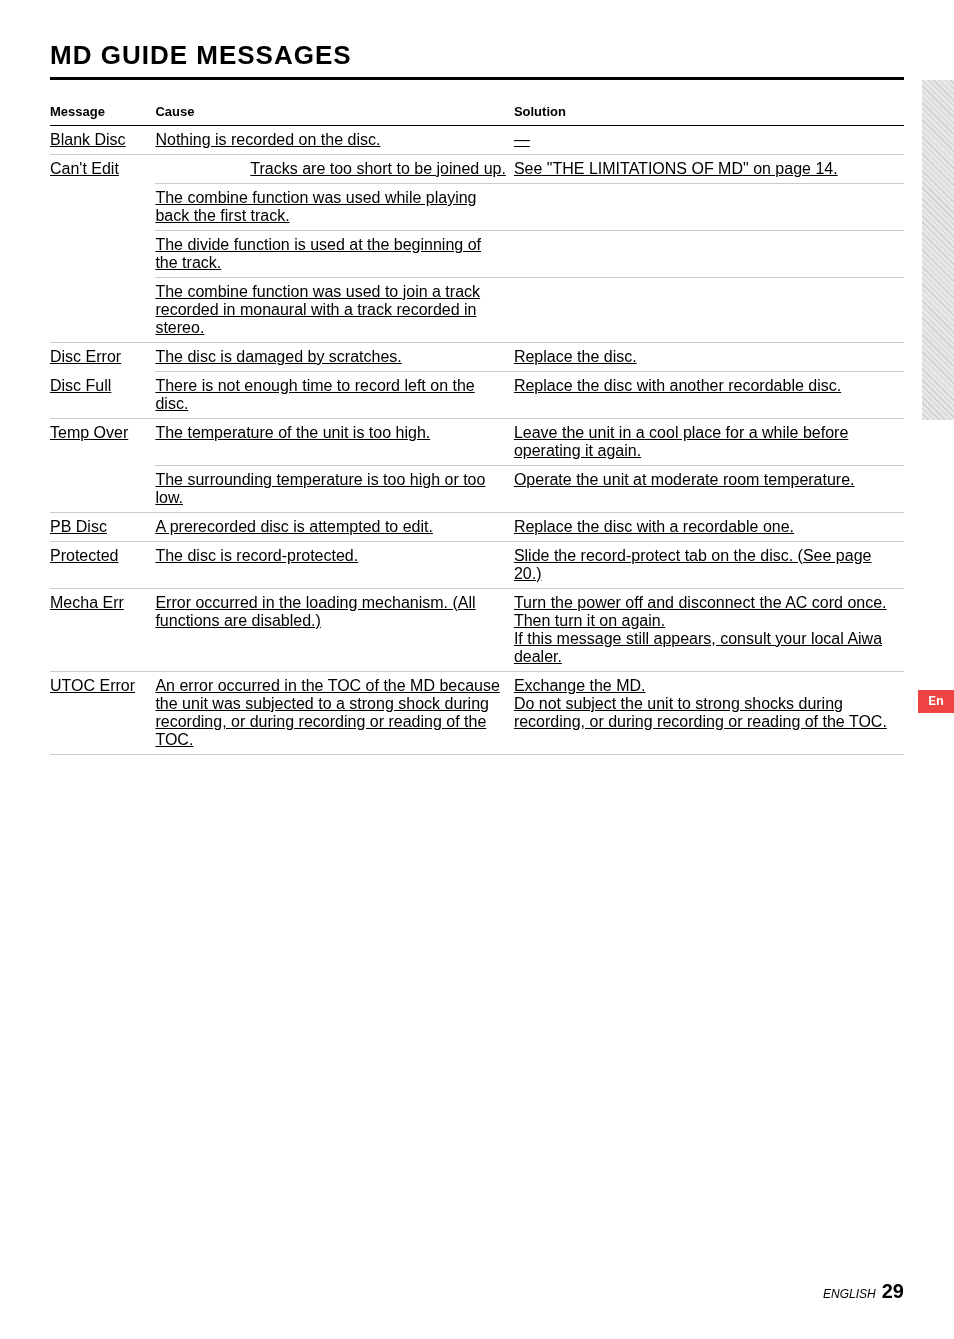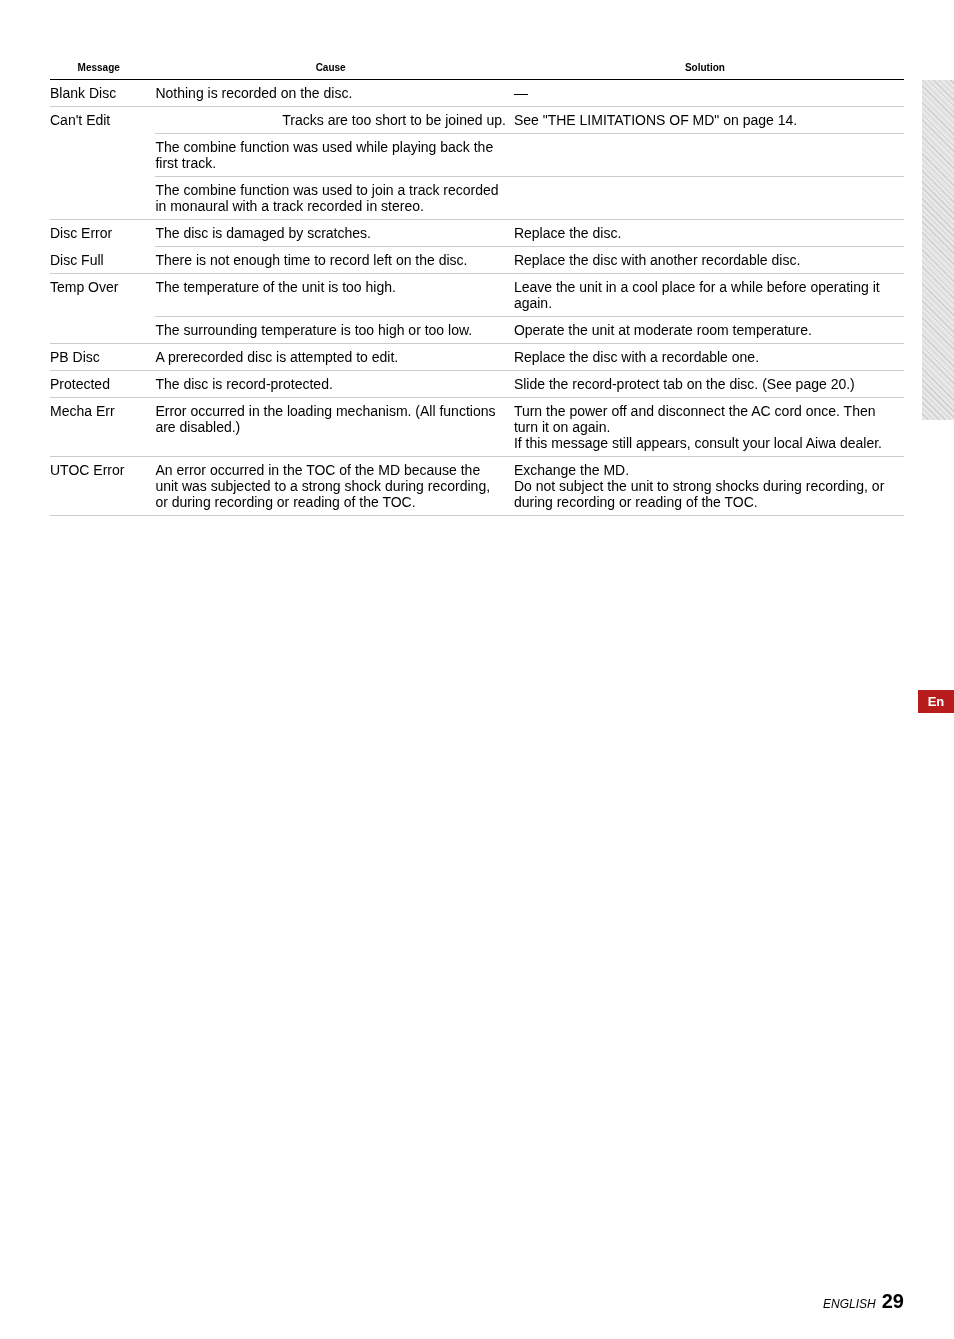--- a/index.html
+++ b/index.html
@@ -36,32 +36,33 @@
     }
 
     .main-table {
       width: 100%;
       border-collapse: collapse;
       margin-top: 18px;
     }
 
     .main-table th {
       font-weight: bold;
-      font-size: 10px;
-      text-align: center;
+      font-size: 13px;
+      text-align: left;
       padding: 4px 8px 6px 0;
       border-bottom: 1.5px solid #000;
       vertical-align: bottom;
     }
 
     .main-table td {
-      font-size: 14px;
+      font-size: 16px;
       padding: 5px 8px 5px 0;
       vertical-align: top;
       border-bottom: 1px solid #ccc;
+      text-decoration: underline;
     }
 
     .col-message {
       width: 100px;
     }
 
     .col-cause {
       width: 340px;
     }
 
@@ -70,32 +71,33 @@
     }
 
     .message-cell {
       font-size: 12.5px;
     }
 
     .en-badge {
       position: absolute;
       right: 0;
       top: 690px;
-      background: #b91c1c;
+      background: #ef4444;
       color: #fff;
       font-weight: bold;
       font-size: 13px;
       padding: 4px 0;
       min-width: 36px;
       text-align: center;
+      font-family: Liberation Mono, monospace;
     }
 
     .page-footer {
       position: absolute;
-      bottom: 26px;
+      bottom: 36px;
       right: 50px;
       font-size: 12px;
       font-style: italic;
     }
 
     .page-footer .page-number {
       font-size: 20px;
       font-weight: bold;
       font-style: normal;
       margin-left: 6px;
@@ -118,20 +120,23 @@
       opacity: 0.7;
     }
   </style>
 </head>
 <body>
 
 <div>
 
   <div class="sidebar-texture"></div>
 
+  <div class="page-header">
+    <div class="page-title">MD GUIDE MESSAGES</div>
+  </div>
 
   <table class="main-table">
     <thead>
       <tr>
         <th class="col-message">Message</th>
         <th class="col-cause">Cause</th>
         <th class="col-solution">Solution</th>
       </tr>
     </thead>
     <tbody id="table-body">
@@ -144,20 +149,25 @@
           <td class="message-cell" style="border-bottom: none;">Can't Edit</td>
           <td style="border-bottom: 1px solid rgb(204, 204, 204); text-align: right;">Tracks are too short to be joined up.</td>
           <td style="border-bottom: 1px solid rgb(204, 204, 204);">See "THE LIMITATIONS OF MD" on page 14.</td>
         </tr>
         <tr>
           <td class="message-cell" style="border-bottom: none;"></td>
           <td style="border-bottom: 1px solid rgb(204, 204, 204);">The combine function was used while playing back the first track.</td>
           <td style="border-bottom: 1px solid rgb(204, 204, 204);"></td>
         </tr>
         <tr>
+          <td class="message-cell" style="border-bottom: none;"></td>
+          <td style="border-bottom: 1px solid rgb(204, 204, 204);">The divide function is used at the beginning of the track.</td>
+          <td style="border-bottom: 1px solid rgb(204, 204, 204);"></td>
+        </tr>
+        <tr>
           <td class="message-cell"></td>
           <td>The combine function was used to join a track recorded in monaural with a track recorded in stereo.</td>
           <td></td>
         </tr>
         <tr>
           <td class="message-cell" style="border-bottom: none;">Disc Error</td>
           <td style="border-bottom: 1px solid rgb(204, 204, 204);">The disc is damaged by scratches.</td>
           <td style="border-bottom: 1px solid rgb(204, 204, 204);">Replace the disc.</td>
         </tr>
         <tr>

